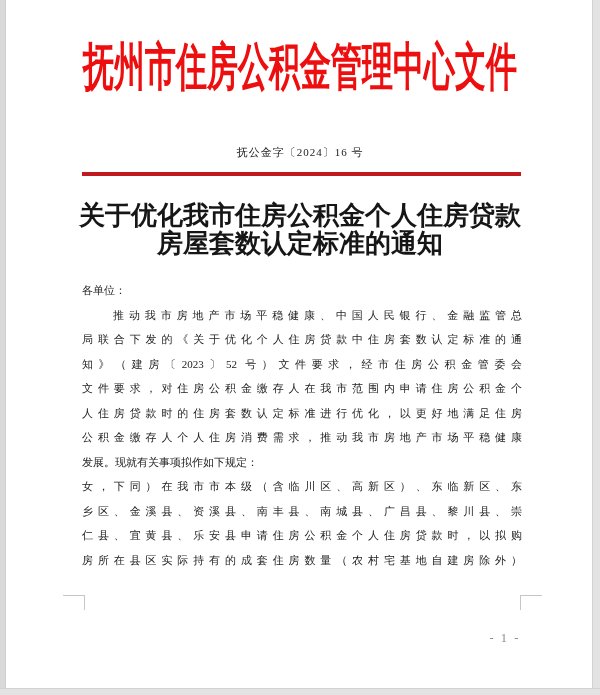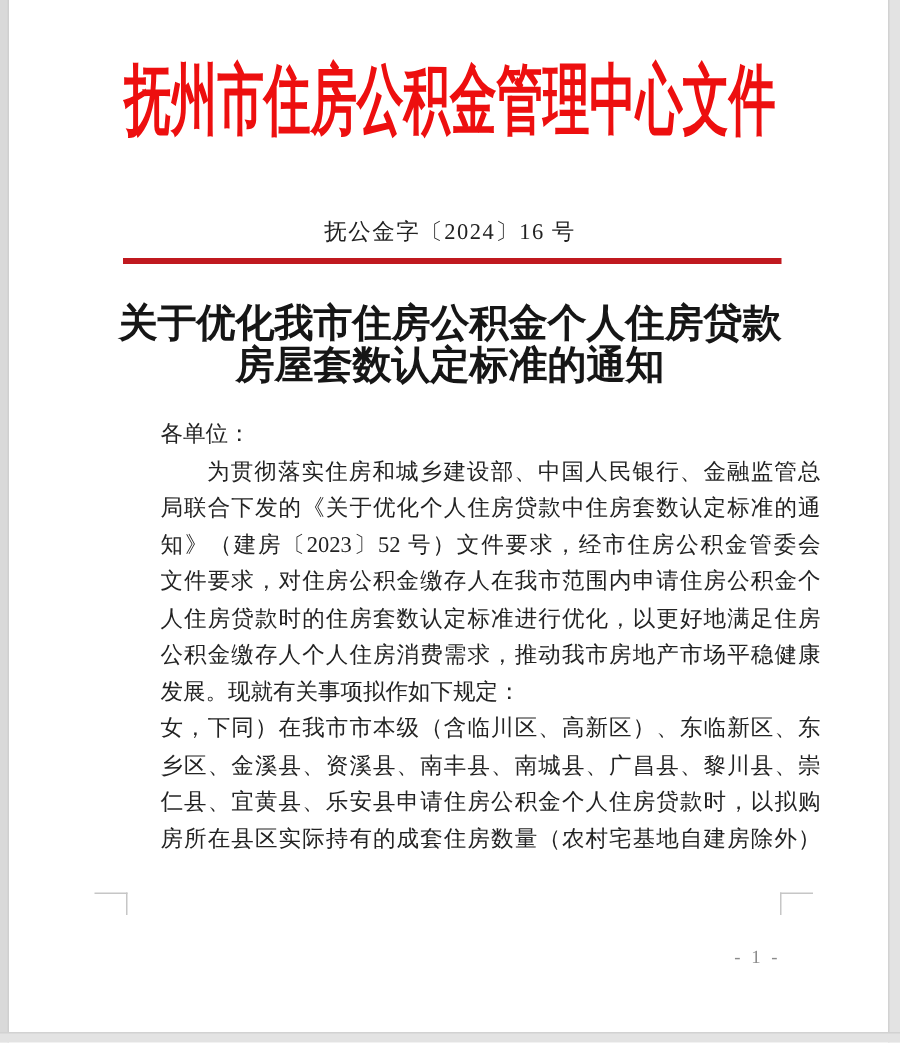--- a/index.html
+++ b/index.html
@@ -28,41 +28,40 @@
     font-size: 31px; font-weight: bold;
     color: #ed0f0f;
     letter-spacing: 0px;
     transform: scaleY(1.65);
     transform-origin: top center;
     white-space: nowrap;
   }
   .doc-number {
     position: absolute; top: 145px; left: 0; width: 600px;
     text-align: center;
-    font-size: 15px;
+    font-size: 11px;
     letter-spacing: 1px;
     color: #222222;
   }
   .red-rule {
     position: absolute; top: 172px; left: 82px;
     width: 439px; height: 4px;
     background: #c0191f;
   }
   .title-block {
     position: absolute; top: 202px; left: 0; width: 600px;
     text-align: center;
     font-size: 26px; font-weight: bold;
     line-height: 28px;
     color: #161616;
   }
   .body-block {
     position: absolute; top: 278px; left: 82px; width: 440px;
-    font-size: 15px;
+    font-size: 11px;
     color: #232323;
-    margin-left: 25px;
   }
   .line {
     height: 24.5px; line-height: 24.5px;
     text-align: justify;
     text-align-last: justify;
     overflow: hidden;
     white-space: normal;
   }
   .line.short, .line.salutation { text-align-last: left; }
   .line.indent { padding-left: 31px; }
@@ -89,21 +88,21 @@
 
     <div class="red-rule"></div>
 
     <div class="title-block">
       <div>关于优化我市住房公积金个人住房贷款</div>
       <div>房屋套数认定标准的通知</div>
     </div>
 
     <div class="body-block">
       <div class="line salutation">各单位：</div>
-      <div class="line indent">为贯彻落实住房和城乡建设部、中国人民银行、金融监管总</div>
+      <div class="line indent">推动我市房地产市场平稳健康、中国人民银行、金融监管总</div>
       <div class="line">局联合下发的《关于优化个人住房贷款中住房套数认定标准的通</div>
       <div class="line">知》（建房〔2023〕52 号）文件要求，经市住房公积金管委会</div>
       <div class="line">文件要求，对住房公积金缴存人在我市范围内申请住房公积金个</div>
       <div class="line">人住房贷款时的住房套数认定标准进行优化，以更好地满足住房</div>
       <div class="line">公积金缴存人个人住房消费需求，推动我市房地产市场平稳健康</div>
       <div class="line short">发展。现就有关事项拟作如下规定：</div>
       <div class="line">女，下同）在我市市本级（含临川区、高新区）、东临新区、东</div>
       <div class="line">乡区、金溪县、资溪县、南丰县、南城县、广昌县、黎川县、崇</div>
       <div class="line">仁县、宜黄县、乐安县申请住房公积金个人住房贷款时，以拟购</div>
       <div class="line">房所在县区实际持有的成套住房数量（农村宅基地自建房除外）</div>

